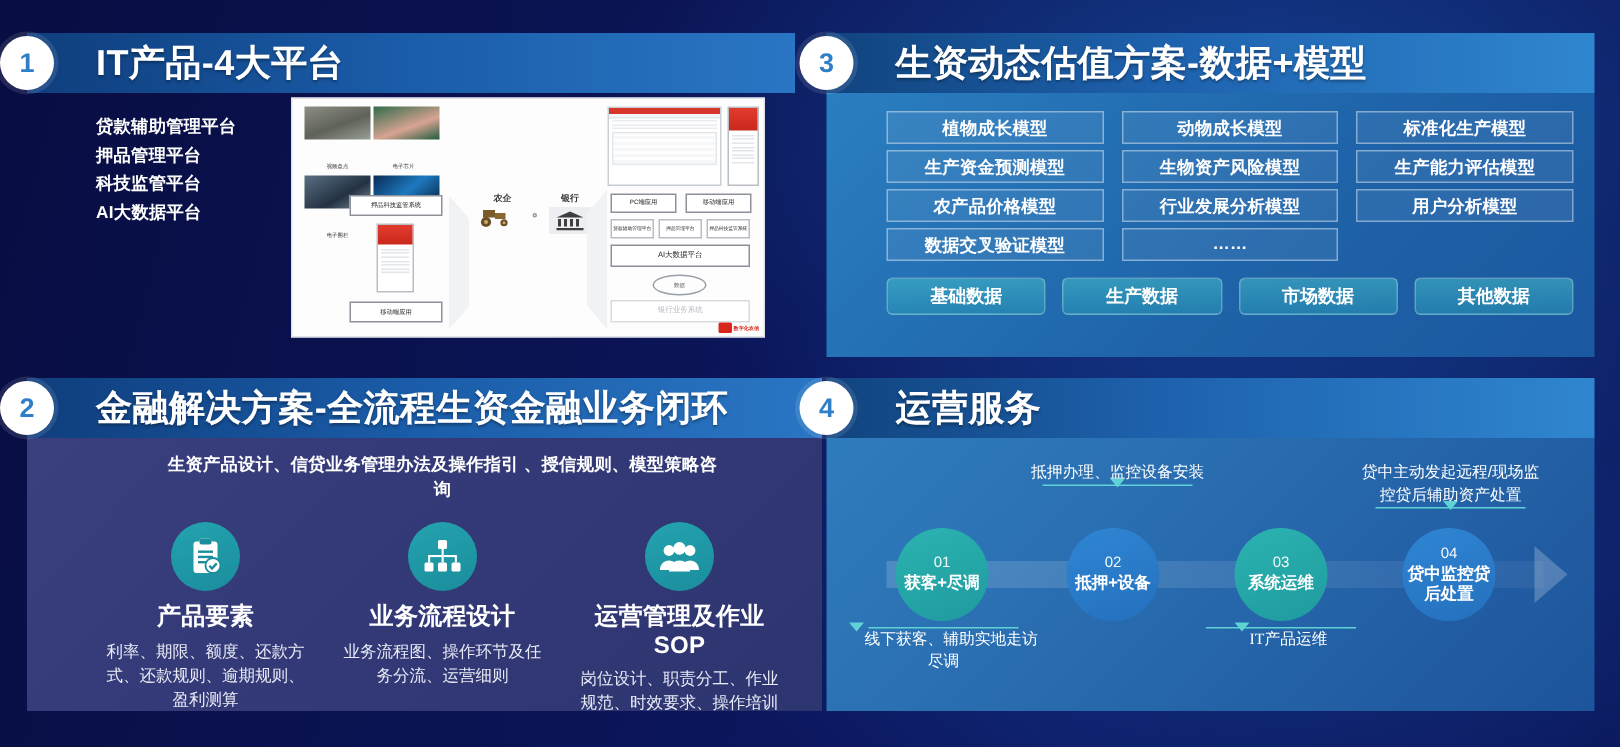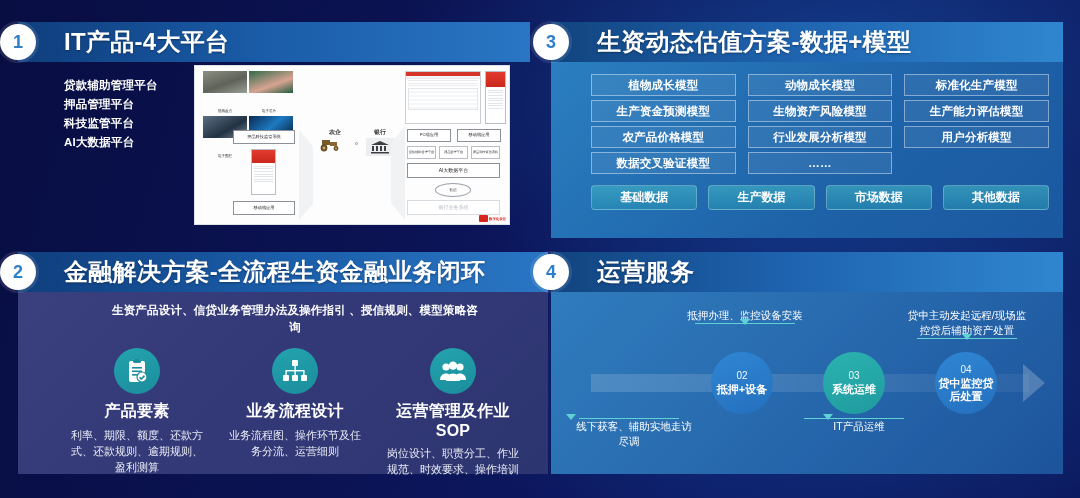--- a/index.html
+++ b/index.html
@@ -179,21 +179,21 @@
   .step.st2 { left: 160px; top: 60px; }
   .step.st3 { left: 272px; top: 60px; text-align: center; }
   .step.st4 { left: 384px; top: 60px; }
 
   .note { position: absolute; width: 128px; color: #ffffff; font-size: 10.5px; line-height: 15px; text-align: center; }
   .note .ln { display: block; height: 1px; background: #5fd2d6; margin: 0 14px; }
   .note .tri { width: 0; height: 0; margin: 0 auto; border-left: 5px solid transparent; border-right: 5px solid transparent; }
   .note.above .tri { border-top: 6px solid #5fd2d6; }
   .note.below .tri { border-bottom: 6px solid #5fd2d6; }
   .note.above { top: 16px; }
-  .note.below { top: 126px; }
+  .note.below { top: 126px; font-family: Liberation Serif, serif; }
   .n-a2 { left: 130px; }
   .n-a4 { left: 352px; }
   .n-b1 { left: 14px; }
   .n-b3 { left: 239px; }
 
   svg { display: block; }
 </style>
 </head>
 <body>
 
@@ -425,20 +425,24 @@
         <span>抵押办理、监控设备安装</span>
         <span class="ln"></span>
         <span class="tri"></span>
       </div>
       <div class="note above n-a4">
         <span>贷中主动发起远程/现场监控贷后辅助资产处置</span>
         <span class="ln"></span>
         <span class="tri"></span>
       </div>
 
+      <div class="step st1 s-teal">
+        <span class="n">01</span>
+        <span class="t">获客+尽调</span>
+      </div>
       <div class="step st2 s-blue">
         <span class="n">02</span>
         <span class="t">抵押+设备</span>
       </div>
       <div class="step st3 s-teal">
         <span class="n">03</span>
         <span class="t">系统运维</span>
       </div>
       <div class="step st4 s-blue">
         <span class="n">04</span>

